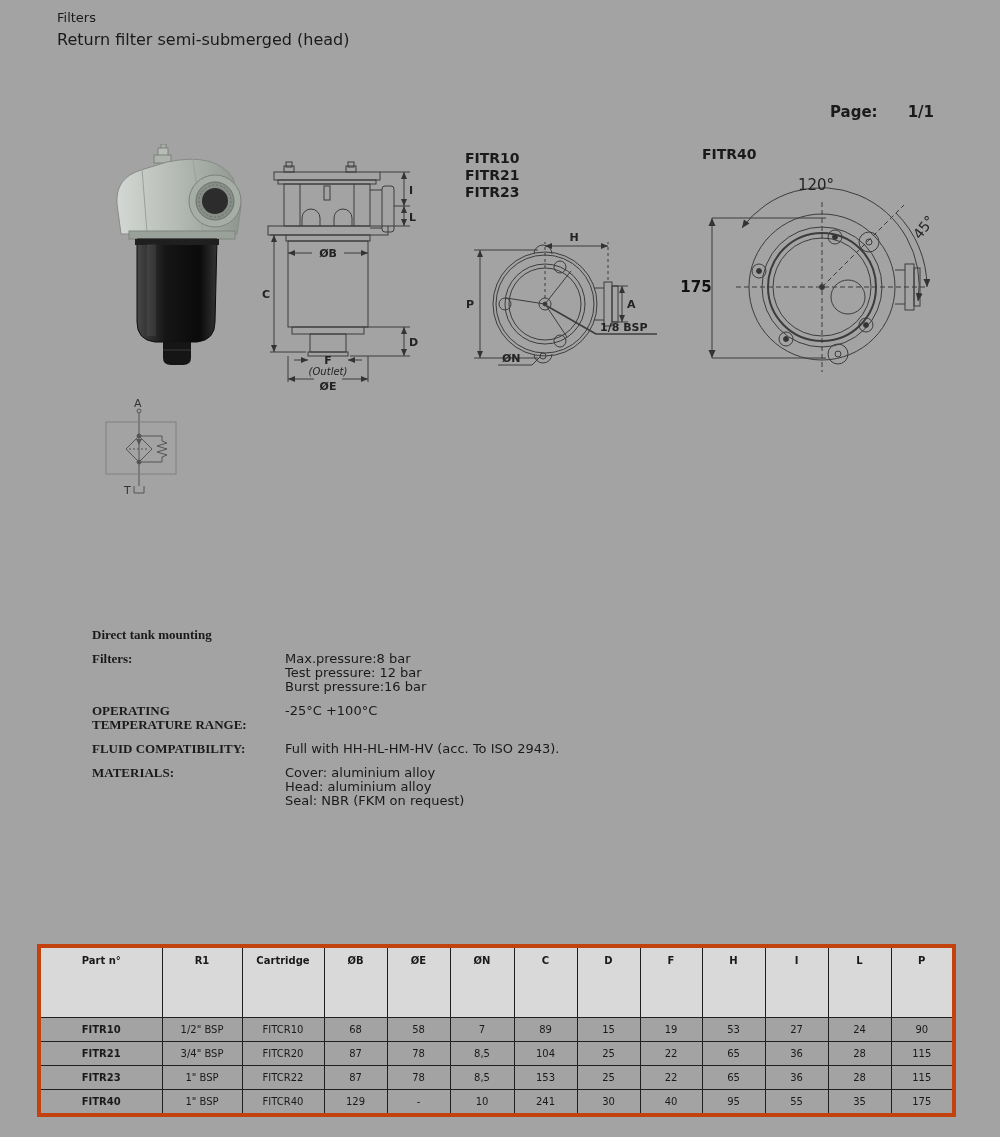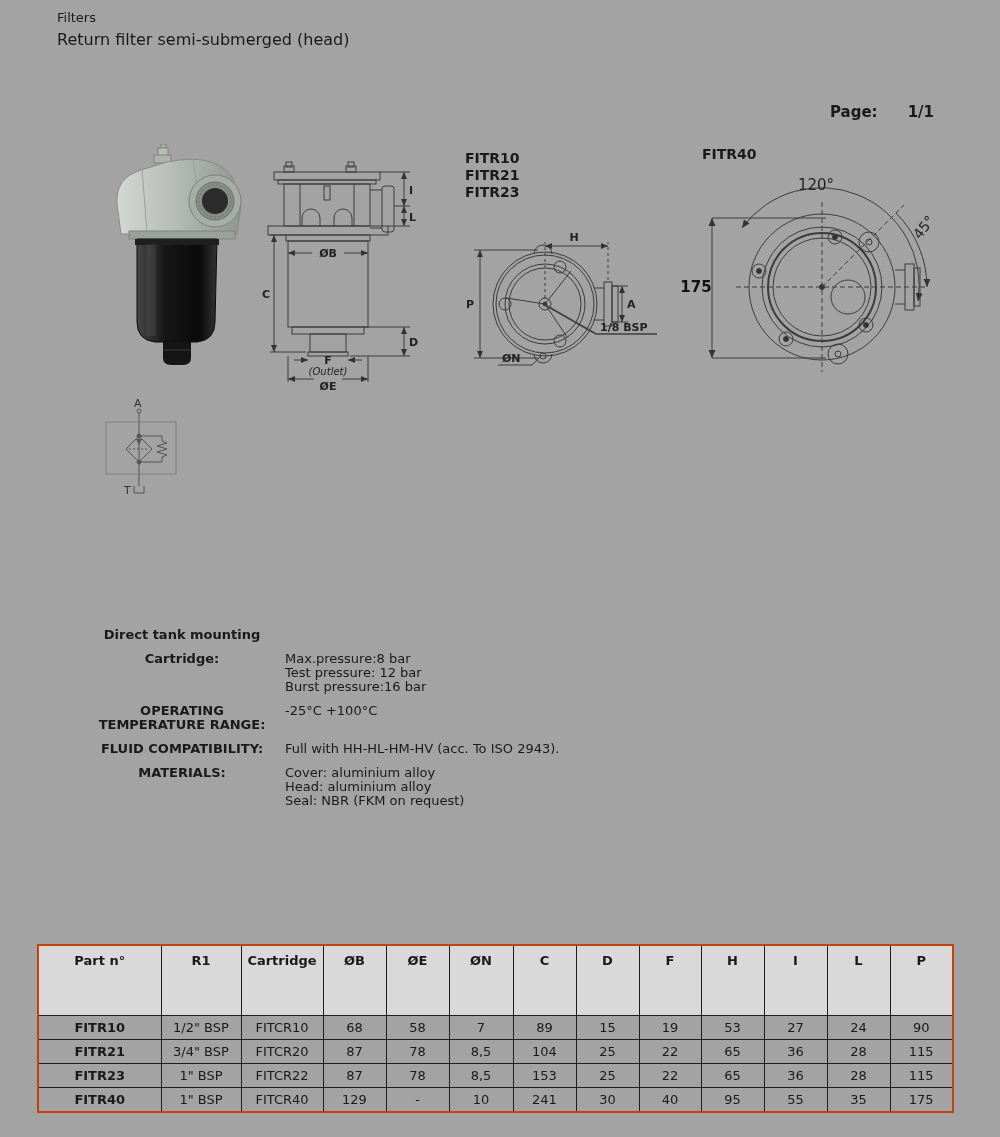--- a/index.html
+++ b/index.html
@@ -6,23 +6,23 @@
   body{font-family:"DejaVu Sans","Liberation Sans",sans-serif;color:#1a1a1a;}
   .page{position:relative;width:1000px;height:1137px;background:#a3a3a3;overflow:hidden;}
   .abs{position:absolute;}
   .filters-label{left:57px;top:10px;font-size:13px;}
   .doc-title{left:57px;top:30px;font-size:16px;}
   .page-row{top:103px;left:812px;font-size:15px;font-weight:bold;display:flex;gap:30px;margin-left:18px;}
   .model-labels{left:465px;top:150px;font-size:14px;font-weight:bold;line-height:17px;}
   .model-label-lg{left:702px;top:146px;font-size:14px;font-weight:bold;}
   .specs{left:92px;top:628px;width:720px;font-size:13px;line-height:14px;}
   .spec-row{display:flex;margin-bottom:10px;}
-  .spec-label{width:180px;text-align:center;font-weight:bold;flex:0 0 180px;}
+  .spec-label{width:180px;text-align:left;font-weight:bold;flex:0 0 180px;font-family:Liberation Serif, serif;}
   .spec-values{margin-left:13px;}
-  table.dim{border-collapse:collapse;table-layout:fixed;width:916px;border:2px solid #c2410c;font-size:13px;}
+  table.dim{border-collapse:collapse;table-layout:fixed;width:916px;border:4px solid #c2410c;font-size:10px;}
   table.dim th,table.dim td{border:1px solid #1f1f1f;text-align:center;overflow:hidden;white-space:nowrap;}
   table.dim th{background:#d9d9d9;font-weight:bold;vertical-align:top;padding-top:7px;height:61px;}
   table.dim td{height:23px;padding:0 2px;}
   table.dim td:first-child{font-weight:bold;}
   .dim-table-wrap{left:37px;top:944px;}
   svg text{font-family:"DejaVu Sans","Liberation Sans",sans-serif;}
   .dimtxt{font-size:11px;font-weight:bold;fill:#222;}
   .dimtxt-it{font-size:10px;font-style:italic;fill:#222;}
 </style>
 </head>
@@ -245,21 +245,21 @@
     <text x="36" y="11" font-size="11" fill="#333" stroke="none">A</text>
     <text x="26" y="98" font-size="11" fill="#333" stroke="none">T</text>
   </svg>
 
   <div class="abs specs">
       <div class="spec-row">
         <div class="spec-label">Direct tank mounting</div>
         <div class="spec-values"></div>
       </div>
       <div class="spec-row">
-        <div class="spec-label">Cartridge:</div>
+        <div class="spec-label">Filters:</div>
         <div class="spec-values">
           <div>Max.pressure:8 bar</div>
           <div>Test pressure: 12 bar</div>
           <div>Burst pressure:16 bar</div>
         </div>
       </div>
       <div class="spec-row">
         <div class="spec-label">OPERATING TEMPERATURE RANGE:</div>
         <div class="spec-values">
           <div>-25°C +100°C</div>

